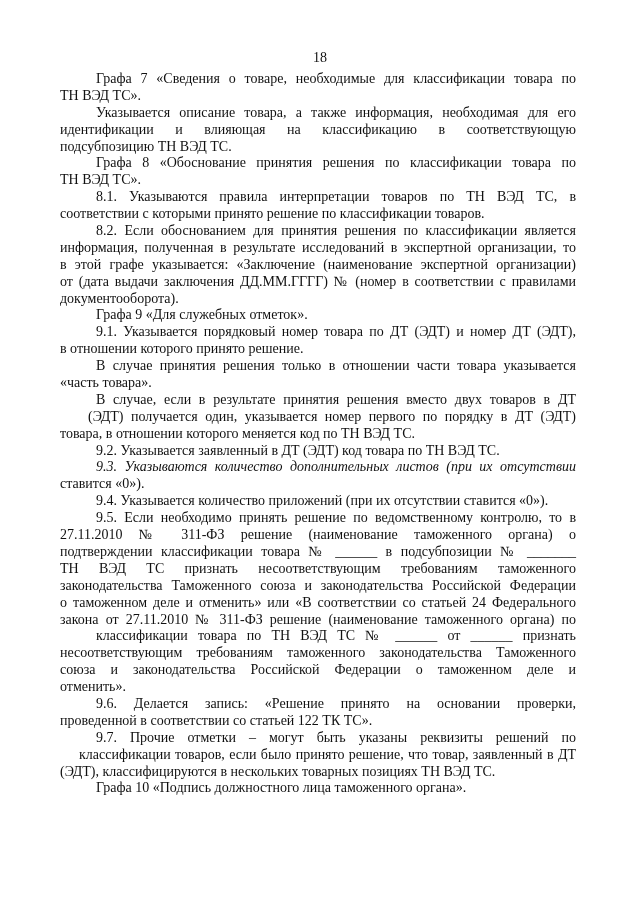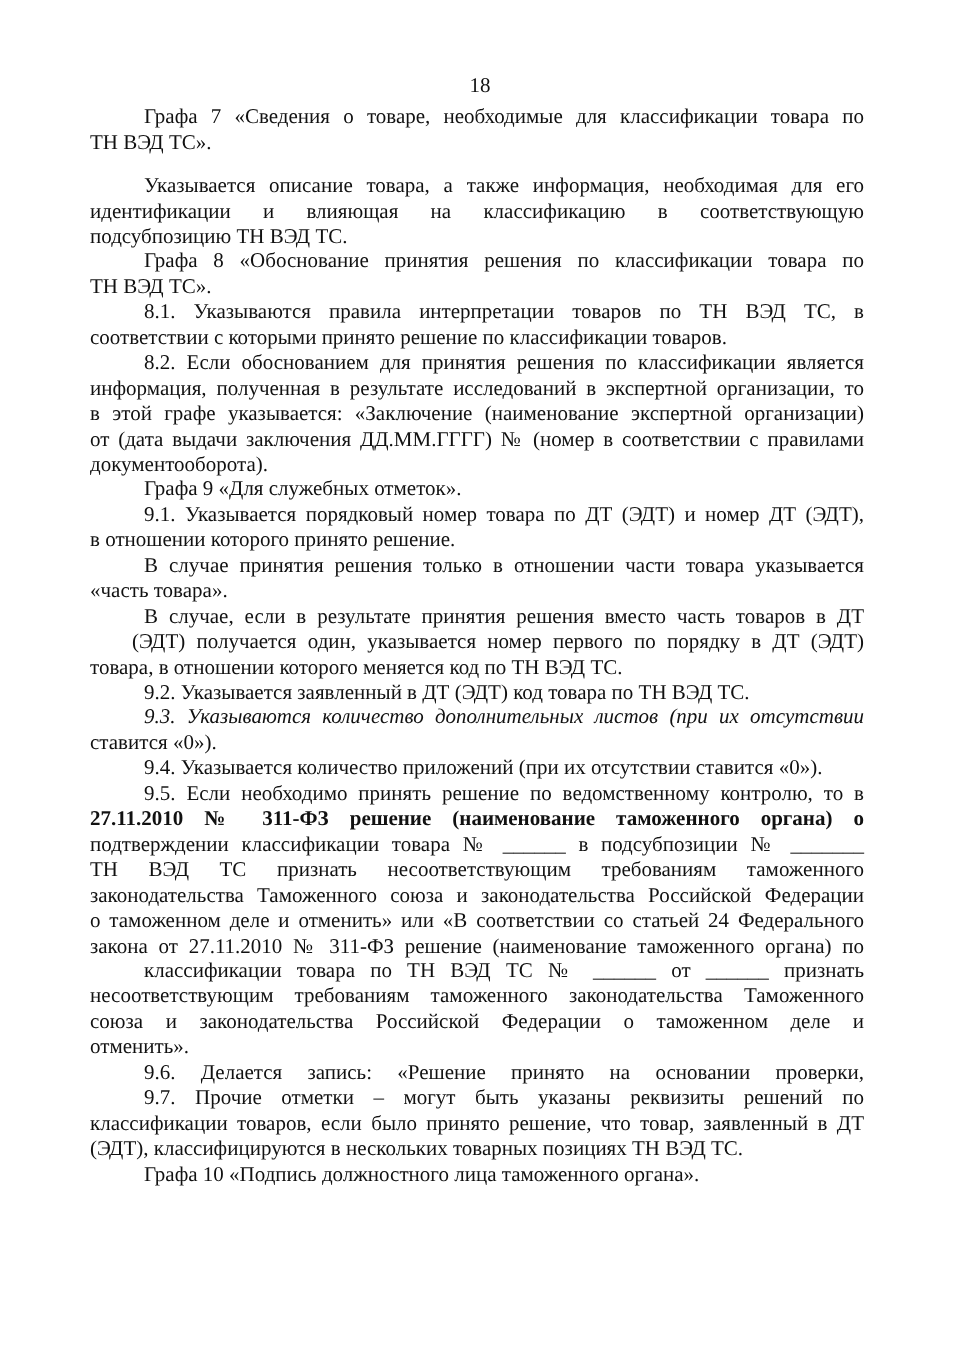--- a/index.html
+++ b/index.html
@@ -56,21 +56,21 @@
 <div class="page-number">18</div>
 
 <div class="content">
 
   <div class="para">
     <div class="line indent" style="white-space: normal;">Графа 7 «Сведения о товаре, необходимые для классификации товара по</div>
     <div class="line last">ТН ВЭД ТС».</div>
   </div>
 
   <div class="para">
-    <div class="line indent" style="white-space: normal; margin-top: 12px;">Указывается описание товара, а также информация, необходимая для его</div>
+    <div class="line indent" style="white-space: normal;">Указывается описание товара, а также информация, необходимая для его</div>
     <div class="line" style="white-space: normal;">идентификации и влияющая на классификацию в соответствующую</div>
     <div class="line last">подсубпозицию ТН ВЭД ТС.</div>
   </div>
 
   <div class="para">
     <div class="line indent" style="white-space: normal;">Графа 8 «Обоснование принятия решения по классификации товара по</div>
     <div class="line last">ТН ВЭД ТС».</div>
   </div>
 
   <div class="para">
@@ -94,59 +94,60 @@
     <div class="line indent" style="white-space: normal;">9.1. Указывается порядковый номер товара по ДТ (ЭДТ) и номер ДТ (ЭДТ),</div>
     <div class="line last">в отношении которого принято решение.</div>
   </div>
 
   <div class="para">
     <div class="line indent" style="white-space: normal;">В случае принятия решения только в отношении части товара указывается</div>
     <div class="line last">«часть товара».</div>
   </div>
 
   <div class="para">
-    <div class="line indent" style="white-space: normal;">В случае, если в результате принятия решения вместо часть товаров в ДТ</div>
+    <div class="line indent" style="white-space: normal;">В случае, если в результате принятия решения вместо двух товаров в ДТ</div>
     <div class="line" style="white-space: normal; margin-left: 28px;">(ЭДТ) получается один, указывается номер первого по порядку в ДТ (ЭДТ)</div>
     <div class="line last">товара, в отношении которого меняется код по ТН ВЭД ТС.</div>
   </div>
 
   <div class="para">
     <div class="line indent last">9.2. Указывается заявленный в ДТ (ЭДТ) код товара по ТН ВЭД ТС.</div>
   </div>
 
   <div class="para">
     <div class="line indent" style="white-space: normal; font-style: italic;">9.3. Указываются количество дополнительных листов (при их отсутствии</div>
     <div class="line last">ставится «0»).</div>
   </div>
 
   <div class="para">
     <div class="line indent last">9.4. Указывается количество приложений (при их отсутствии ставится «0»).</div>
   </div>
 
   <div class="para">
     <div class="line indent" style="white-space: normal;">9.5. Если необходимо принять решение по ведомственному контролю, то в</div>
-    <div class="line" style="white-space: normal; font-weight: bold;">27.11.2010 № 311-ФЗ решение (наименование таможенного органа) о</div>
+    <div class="line" style="white-space: normal;">27.11.2010 № 311-ФЗ решение (наименование таможенного органа) о</div>
     <div class="line" style="white-space: normal;">подтверждении классификации товара № ______ в подсубпозиции № _______</div>
     <div class="line" style="white-space: normal;">ТН ВЭД ТС признать несоответствующим требованиям таможенного</div>
     <div class="line" style="white-space: normal;">законодательства Таможенного союза и законодательства Российской Федерации</div>
     <div class="line" style="white-space: normal;">о таможенном деле и отменить» или «В соответствии со статьей 24 Федерального</div>
     <div class="line" style="white-space: normal;">закона от 27.11.2010 № 311-ФЗ решение (наименование таможенного органа) по</div>
     <div class="line" style="white-space: normal; margin-left: 36px;">классификации товара по ТН ВЭД ТС № ______ от ______ признать</div>
     <div class="line" style="white-space: normal;">несоответствующим требованиям таможенного законодательства Таможенного</div>
     <div class="line" style="white-space: normal;">союза и законодательства Российской Федерации о таможенном деле и</div>
     <div class="line last">отменить».</div>
   </div>
 
   <div class="para">
     <div class="line indent" style="white-space: normal;">9.6. Делается запись: «Решение принято на основании проверки,</div>
+    <div class="line last">проведенной в соответствии  со статьей 122 ТК ТС».</div>
   </div>
 
   <div class="para">
     <div class="line indent" style="white-space: normal;">9.7. Прочие отметки – могут быть указаны реквизиты решений по</div>
-    <div class="line" style="white-space: normal;">классификации товаров, если было принято решение, что товар, заявленный в ДТ</div>
+    <div class="line" style="white-space: normal; margin-left: 19px;">классификации товаров, если было принято решение, что товар, заявленный в ДТ</div>
     <div class="line last">(ЭДТ), классифицируются в нескольких товарных позициях ТН ВЭД ТС.</div>
   </div>
 
   <div class="para">
     <div class="line indent last">Графа 10 «Подпись должностного лица таможенного органа».</div>
   </div>
 
 </div>
 
 </body></html>

